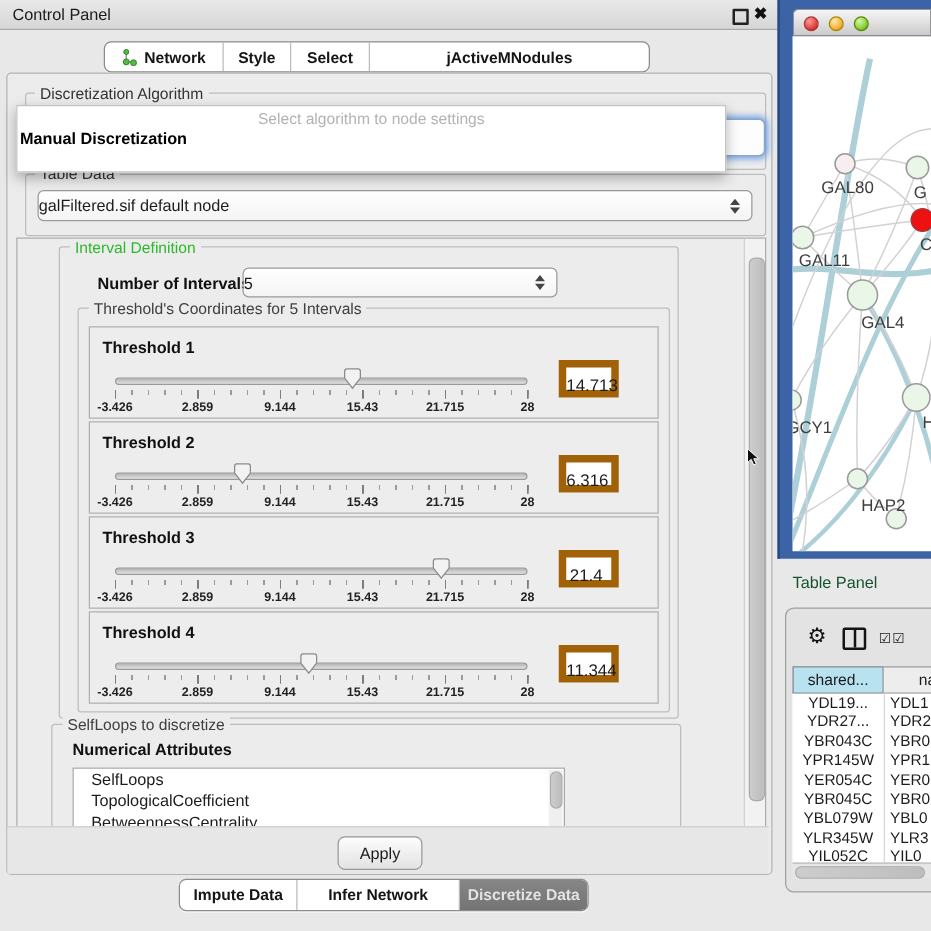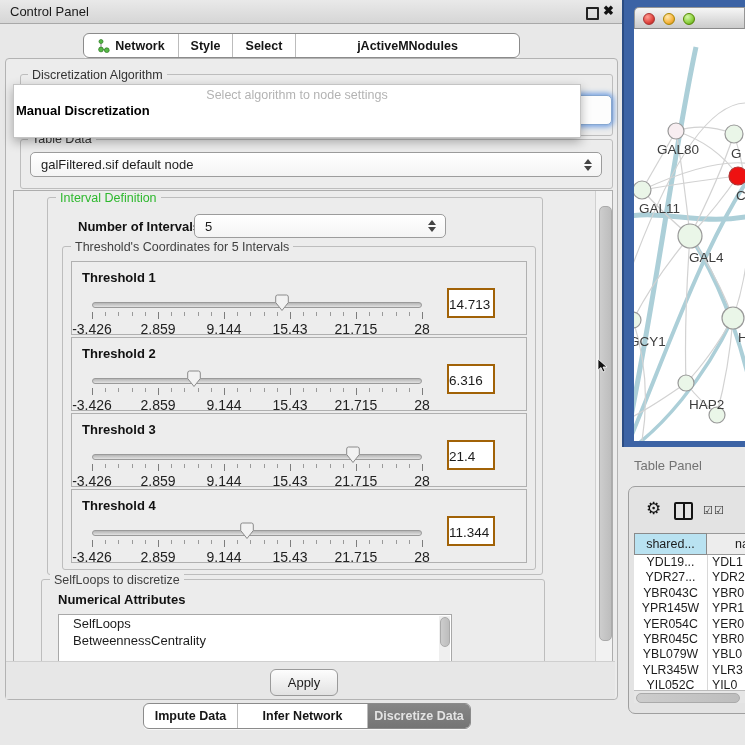--- a/index.html
+++ b/index.html
@@ -17,57 +17,57 @@
   .tab.selected{background:linear-gradient(#868686,#747474);color:#e3e3e3;border-right-color:#666}
   .top-tabs{left:83px;top:33px;height:23px;width:435px}
   .bottom-tabs{left:143px;top:703px;height:24px;width:326px}
   
   .main-panel{left:5px;top:58px;width:611px;height:640px;background:#ececec;border:1px solid #b3b3b3;border-radius:4px}
   .group{border:1px solid #bdbdbd;border-radius:3px}
   .group-title{position:absolute;background:#ececec;padding:0 4px;font-size:12.5px;line-height:14px;white-space:nowrap}
   .gt-dark{color:#333}
   .gt-green{color:#2eb82e}
   .gt-blue{color:#404040}
-  .combo{background:linear-gradient(#ffffff,#f4f4f4);border:1px solid #9c9c9c;border-radius:5px;font-size:13px;display:flex;align-items:center;padding-left:10px;box-sizing:border-box}
+  .combo{background:linear-gradient(#ffffff,#f4f4f4);border:1px solid #9c9c9c;border-radius:5px;font-size:13px;display:flex;align-items:center;box-sizing:border-box}
   .stepper{position:absolute;right:9px;top:50%;transform:translateY(-50%);display:flex;flex-direction:column;gap:2px}
   .stepper .up{width:0;height:0;border-left:4px solid transparent;border-right:4px solid transparent;border-bottom:5px solid #444}
   .stepper .dn{width:0;height:0;border-left:4px solid transparent;border-right:4px solid transparent;border-top:5px solid #444}
   
   .popup{left:13px;top:84px;width:566px;height:52px;background:#fff;border:1px solid #c4c4c4;box-shadow:0 4px 10px rgba(0,0,0,.3);z-index:30}
   .popup-prompt{left:0;top:3px;width:566px;text-align:center;font-size:12.5px;color:#b3b3b3}
   .popup-item1{left:2px;top:18px;font-size:13px;font-weight:bold;color:#000}
   .popup-item2{left:2px;top:34px;font-size:13px;color:#000}
   .combo-focus{left:574px;top:95px;width:36px;height:28px;background:#fdfdfd;border:1px solid #86a7d0;border-radius:5px;box-shadow:0 0 5px 2px rgba(100,150,225,.85);z-index:20}
   
   .scrollpane{left:13px;top:190px;width:598px;height:470px;background:#ececec;border:1px solid #adadad;overflow:hidden}
   .vscroll-track{background:#f2f2f2;border-left:1px solid #d0d0d0}
   .scroll-thumb{background:linear-gradient(90deg,#cdcdcd,#bdbdbd);border:1px solid #aaa;border-radius:5px}
   
   .th-row{background:#ededed;border:1px solid #b0b0b0}
   .bold-label{font-size:13px;font-weight:bold;color:#111;white-space:nowrap}
   .slider-track{height:4px;background:linear-gradient(#b5b5b5,#e2e2e2);border:1px solid #9a9a9a;border-radius:3px}
   .slider-thumb{position:absolute;top:-8px;width:15px;height:18px;transform:translateX(-50%)}
   .ticks-minor{height:4px;background:repeating-linear-gradient(90deg,#9a9a9a 0 1px,transparent 1px 13.2px)}
   .ticks-major{height:7px;background:repeating-linear-gradient(90deg,#7d7d7d 0 1px,transparent 1px 66px)}
-  .scale-label{position:absolute;transform:translateX(-50%);font-size:14px;font-weight:normal;color:#222;white-space:nowrap}
-  .value-box{background:#fff;border:2px solid #a16207;font-size:13.5px;text-align:left;box-sizing:border-box;padding-right:4px}
+  .scale-label{position:absolute;transform:translateX(-50%);font-size:10px;font-weight:bold;color:#222;white-space:nowrap}
+  .value-box{background:#fff;border:6px solid #a16207;font-size:13.5px;text-align:center;box-sizing:border-box;padding-right:4px}
   
   .attr-list{background:#fff;border:1px solid #a8a8a8;font-size:13px;overflow:hidden}
   .attr-item{padding-left:14px;line-height:17px;white-space:nowrap}
   .apply-bar{left:6px;top:661px;width:609px;height:37px;background:#e7e7e7;border-top:1px solid #cfcfcf}
   .btn{background:linear-gradient(#fdfdfd,#e2e2e2);border:1px solid #9a9a9a;border-radius:6px;font-size:13px;display:flex;align-items:center;justify-content:center}
   
   .desktop{left:622px;top:0;width:123px;height:447px;background:#3c63a5;border-left:2px solid #2b4c82;box-sizing:border-box}
   .net-titlebar{left:634px;top:7px;width:111px;height:22px;background:linear-gradient(#f6f6f6,#cbcbcb);border:1px solid #969696;border-bottom-color:#8a8a8a;border-radius:5px 0 0 0;box-sizing:border-box}
   .light{position:absolute;top:5px;width:12px;height:12px;border-radius:50%;box-sizing:border-box}
   .light.red{left:8px;background:radial-gradient(circle at 35% 30%,#ff9d94,#e0443e 60%,#9c1f1a);border:1px solid #a33}
   .light.yellow{left:28px;background:radial-gradient(circle at 35% 30%,#ffe9b0,#f6b33d 60%,#b77b12);border:1px solid #a80}
   .light.green{left:48px;background:radial-gradient(circle at 35% 30%,#d4f7a8,#8bcf3e 60%,#4e8a14);border:1px solid #580}
   .net-canvas{left:634px;top:29px;width:111px;height:412px;background:#fff;overflow:hidden}
-  .tp-title{left:634px;top:458px;font-size:13px;color:#737373}
+  .tp-title{left:634px;top:458px;font-size:13px;color:#14532d}
   .tp-container{left:628px;top:486px;width:124px;height:226px;background:#e3e3e3;border:1px solid #9f9f9f;border-radius:7px 0 0 7px}
   .gear{font-size:17px;color:#141414;line-height:17px}
   .col-icon{width:15px;height:14px;border:2px solid #141414;border-radius:2px}
   .col-icon div{width:2px;height:100%;background:#141414;margin:0 auto}
   .checks{font-size:11px;color:#222;letter-spacing:1px}
   .tbl-header-cell{box-sizing:border-box;font-size:12.5px;display:flex;align-items:center}
   .tbl-row{display:flex;height:15.4px;background:#fff;font-size:12.3px}
   .tbl-c1{width:73px;text-align:center;border-right:1px solid #d8d8d8;overflow:hidden;white-space:nowrap}
   .tbl-c2{flex:1;padding-left:4px;overflow:hidden;white-space:nowrap}
   .hscroll{left:634px;top:690px;width:118px;height:13px;background:#e6e6e6;border-top:1px solid #bbb;box-sizing:border-box}
@@ -225,20 +225,21 @@
         <div class="abs value-box" style="left:375px;top:26px;width:48px;height:30px;line-height:30px">11.344</div>
       </div>
     </div>
   </div>
 
   <div class="abs group" style="left:27px;top:388px;width:502px;height:88px">
     <div class="group-title gt-blue" style="left:8px;top:-7px">SelfLoops to discretize</div>
     <div class="abs bold-label" style="left:16px;top:12px">Numerical Attributes</div>
     <div class="abs attr-list" style="left:16px;top:34px;width:392px;height:52px">
       <div class="attr-item">SelfLoops</div>
+      <div class="attr-item">TopologicalCoefficient</div>
       <div class="attr-item">BetweennessCentrality</div>
       <div class="abs" style="right:1px;top:1px;width:11px;height:50px;background:#efefef">
         <div class="scroll-thumb" style="position:absolute;left:1px;top:1px;width:8px;height:28px"></div>
       </div>
     </div>
   </div>
 
   <div class="abs vscroll-track" style="left:581px;top:0;width:17px;height:470px">
     <div class="scroll-thumb" style="position:absolute;left:3px;top:15px;width:11px;height:433px"></div>
   </div>

